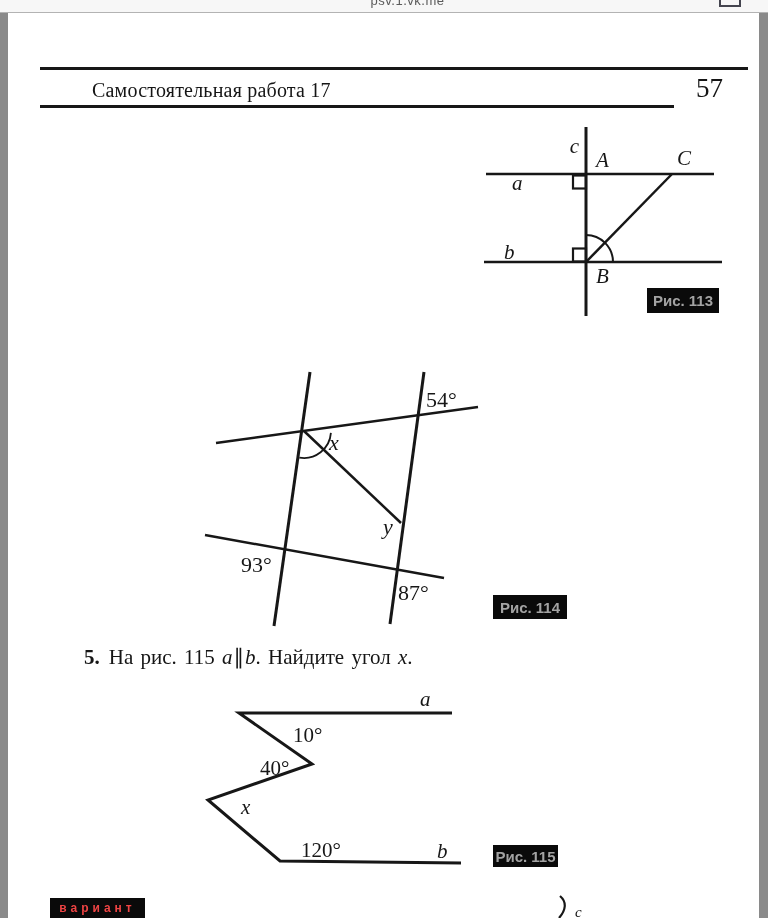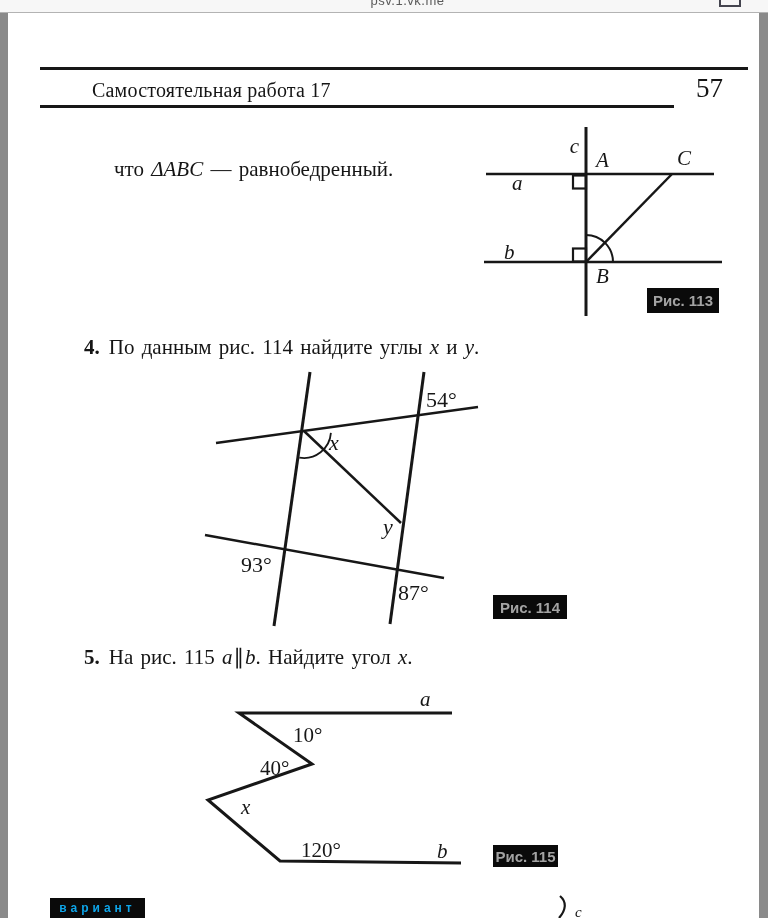--- a/index.html
+++ b/index.html
@@ -28,21 +28,21 @@
   .it{font-style:italic;}
   .par{font-style:normal;padding:0 1px;}
 
   
   svg{position:absolute;overflow:visible;}
   svg line, svg path, svg rect{stroke:#171717;fill:none;}
   svg text{font-family:"Liberation Serif", serif;fill:#171717;font-size:21px;}
   svg text.it{font-style:italic;}
   .figcap{position:absolute;background:#0a0a0a;color:#a3a3a3;display:flex;align-items:center;justify-content:center;
           font-family:"Liberation Sans", sans-serif;font-weight:bold;font-size:15px;}
-  .variant{position:absolute;left:50px;top:898px;width:95px;height:20px;background:#0a0a0a;color:#0ea5e9;
+  .variant{position:absolute;left:50px;top:898px;width:95px;height:20px;background:#0a0a0a;color:#ef4444;
            display:flex;align-items:center;justify-content:center;font-family:"Liberation Sans", sans-serif;
            font-weight:bold;font-size:12px;letter-spacing:4px;overflow:hidden;}
 </style>
 </head>
 <body>
 
 <div id="screen">
 
   <div class="topbar">
     <div class="url">psv.1.vk.me</div>
@@ -50,46 +50,40 @@
   </div>
 
   <div class="gutter left"></div>
   <div class="gutter right"></div>
 
   <div class="rule" style="left:40px;top:67px;width:708px;height:3px;"></div>
   <div class="title">Самостоятельная работа 17</div>
   <div class="pagenum">57</div>
   <div class="rule" style="left:40px;top:105px;width:634px;height:2.5px;"></div>
 
-  <div class="prob" style="left:114px;top:157px;">
-    <span>что </span><span class="it">ΔABC</span><span> — равнобедренный.</span>
-  </div>
 
   <svg width="298" height="200" viewBox="470 120 298 200" style="left:470px;top:120px;">
     <line x1="586" y1="127" x2="586" y2="316" stroke-width="3"></line>
     <line x1="486" y1="174" x2="714" y2="174" stroke-width="2.5"></line>
     <line x1="484" y1="262" x2="722" y2="262" stroke-width="2.5"></line>
     <line x1="586" y1="262" x2="672" y2="174" stroke-width="2.5"></line>
     <rect x="573" y="175.5" width="13" height="13" stroke-width="2.2"></rect>
     <rect x="573" y="248.5" width="13" height="13" stroke-width="2.2"></rect>
     <path d="M 586,235 A 27,27 0 0 1 613,262" stroke-width="2"></path>
     <text class="it" x="579" y="153" text-anchor="end">c</text>
     <text class="it" x="596" y="167">A</text>
     <text class="it" x="677" y="165">C</text>
     <text class="it" x="512" y="190">a</text>
     <text class="it" x="504" y="259">b</text>
     <text class="it" x="596" y="283">B</text>
   </svg>
   <div class="figcap" style="left:647px;top:288px;width:72px;height:25px;">
     <span>Рис. 113</span>
   </div>
 
-  <div class="prob" style="left:84px;top:335px;">
-    <span class="num">4.</span><span>По данным рис. 114 найдите углы </span><span class="it">x</span><span> и </span><span class="it">y</span><span>.</span>
-  </div>
 
   <svg width="390" height="262" viewBox="190 368 390 262" style="left:190px;top:368px;">
     <line x1="310" y1="372" x2="274" y2="626" stroke-width="3"></line>
     <line x1="424" y1="372" x2="390" y2="624" stroke-width="3"></line>
     <line x1="216" y1="443" x2="478" y2="407" stroke-width="2.5"></line>
     <line x1="205" y1="535" x2="444" y2="578" stroke-width="2.5"></line>
     <line x1="304" y1="431" x2="401" y2="523" stroke-width="2.5"></line>
     <path d="M 330.9,432.9 A 27,27 0 0 1 299.3,457.6" stroke-width="1.8"></path>
     <text x="426" y="407" style="font-size:22px;">54°</text>
     <text class="it" x="329" y="450" style="font-size:22px;">x</text>

